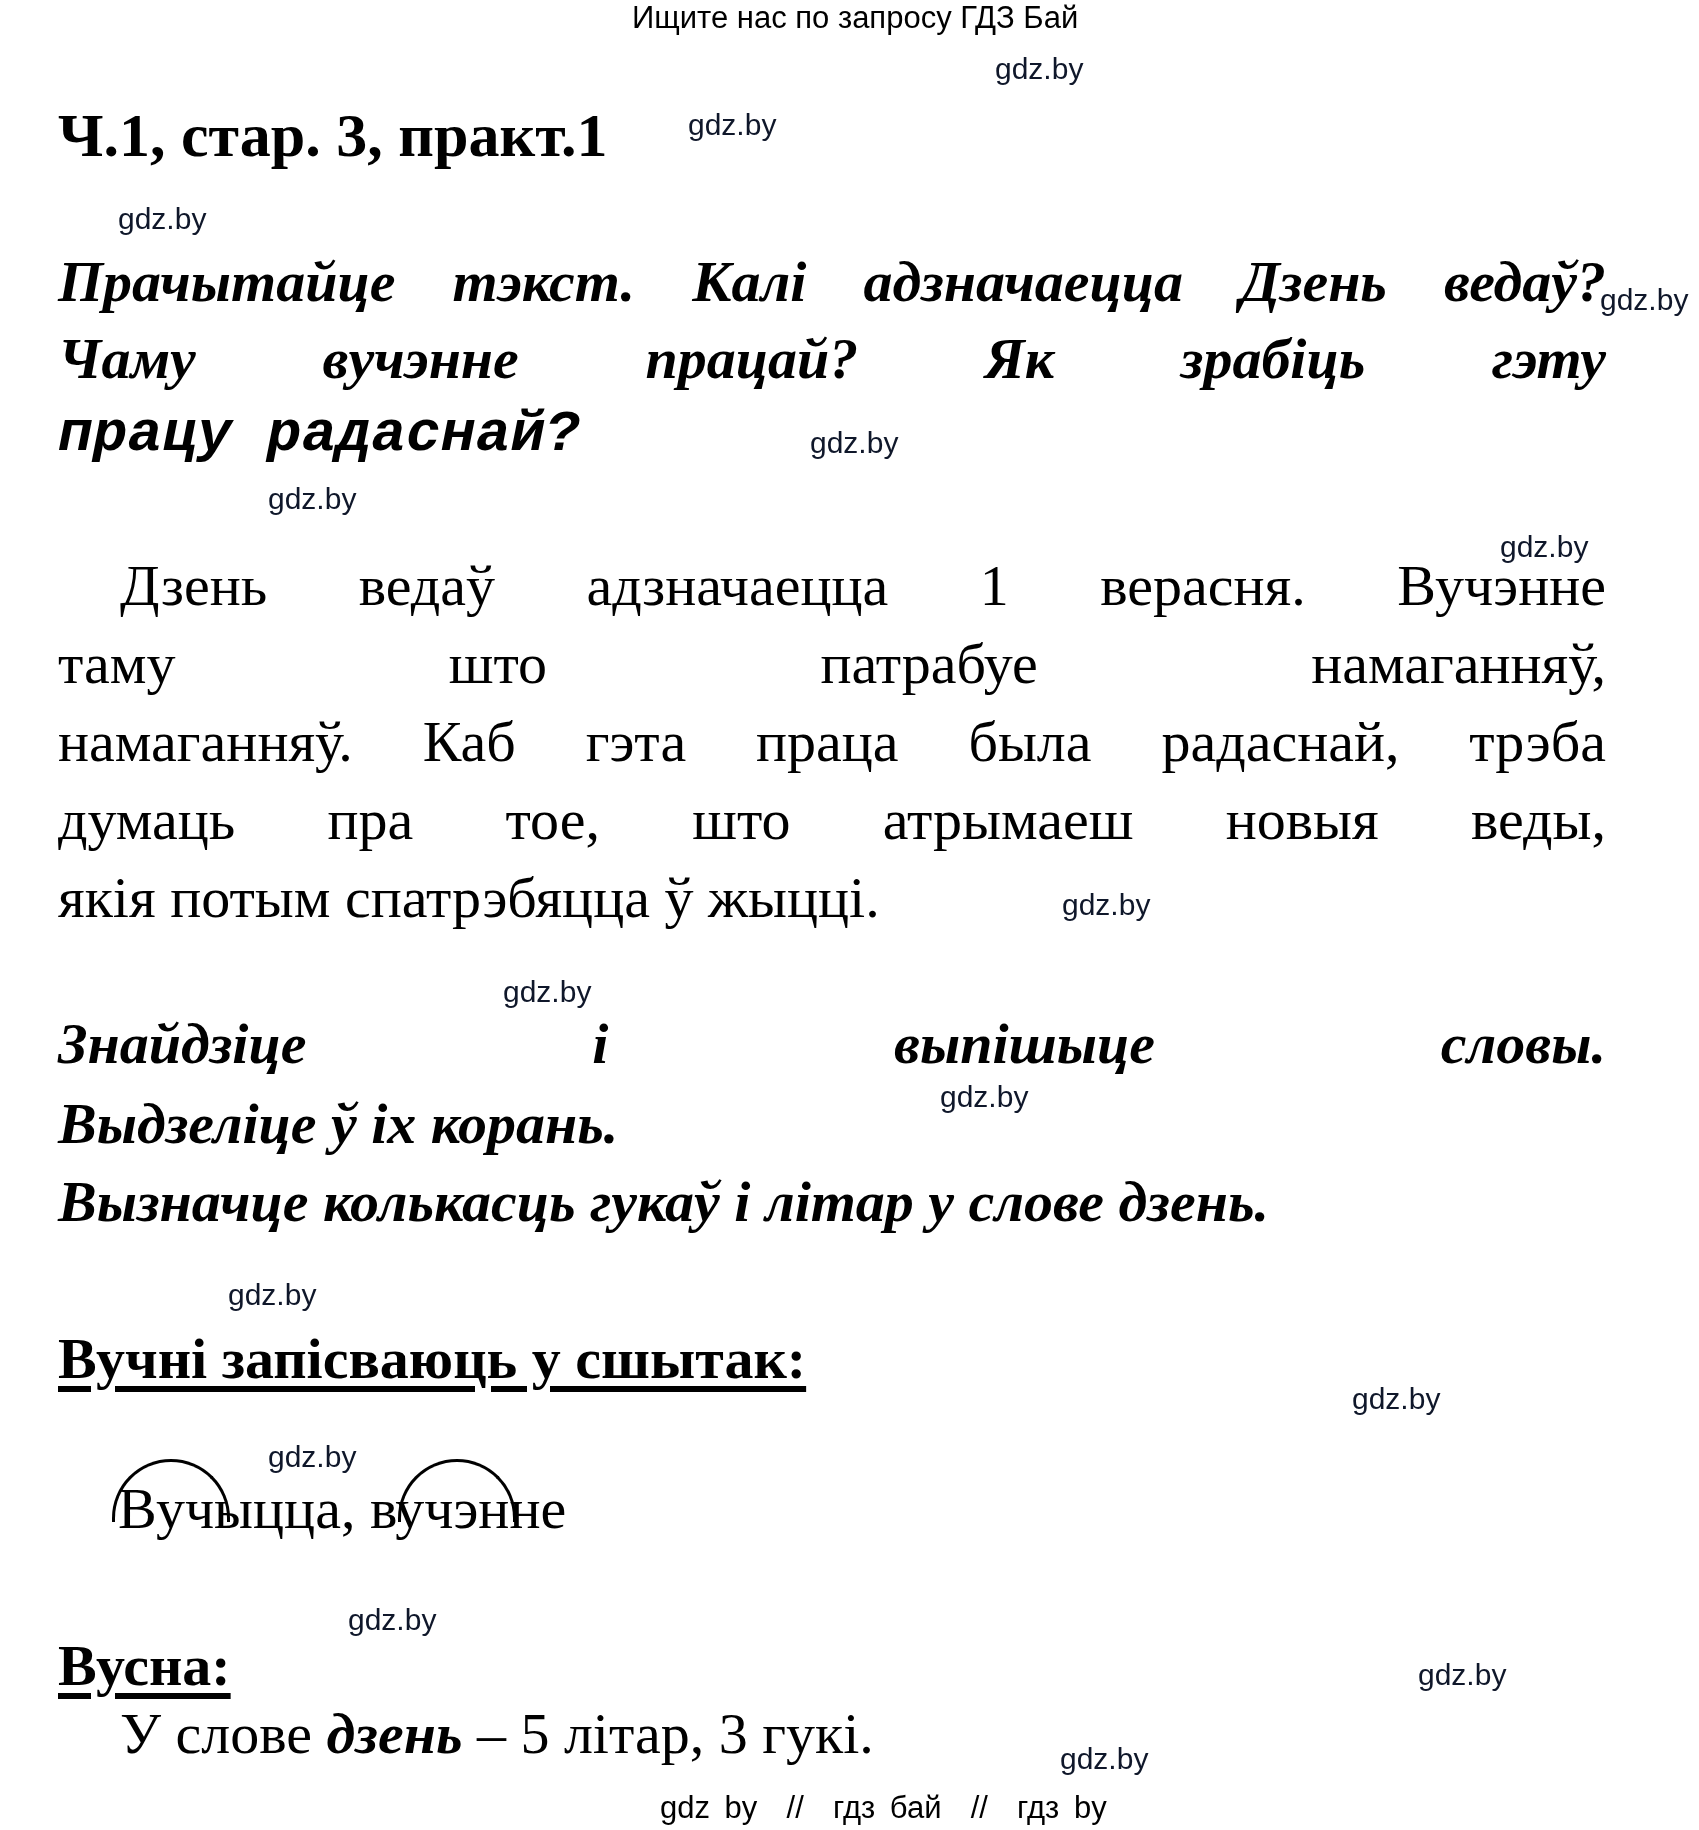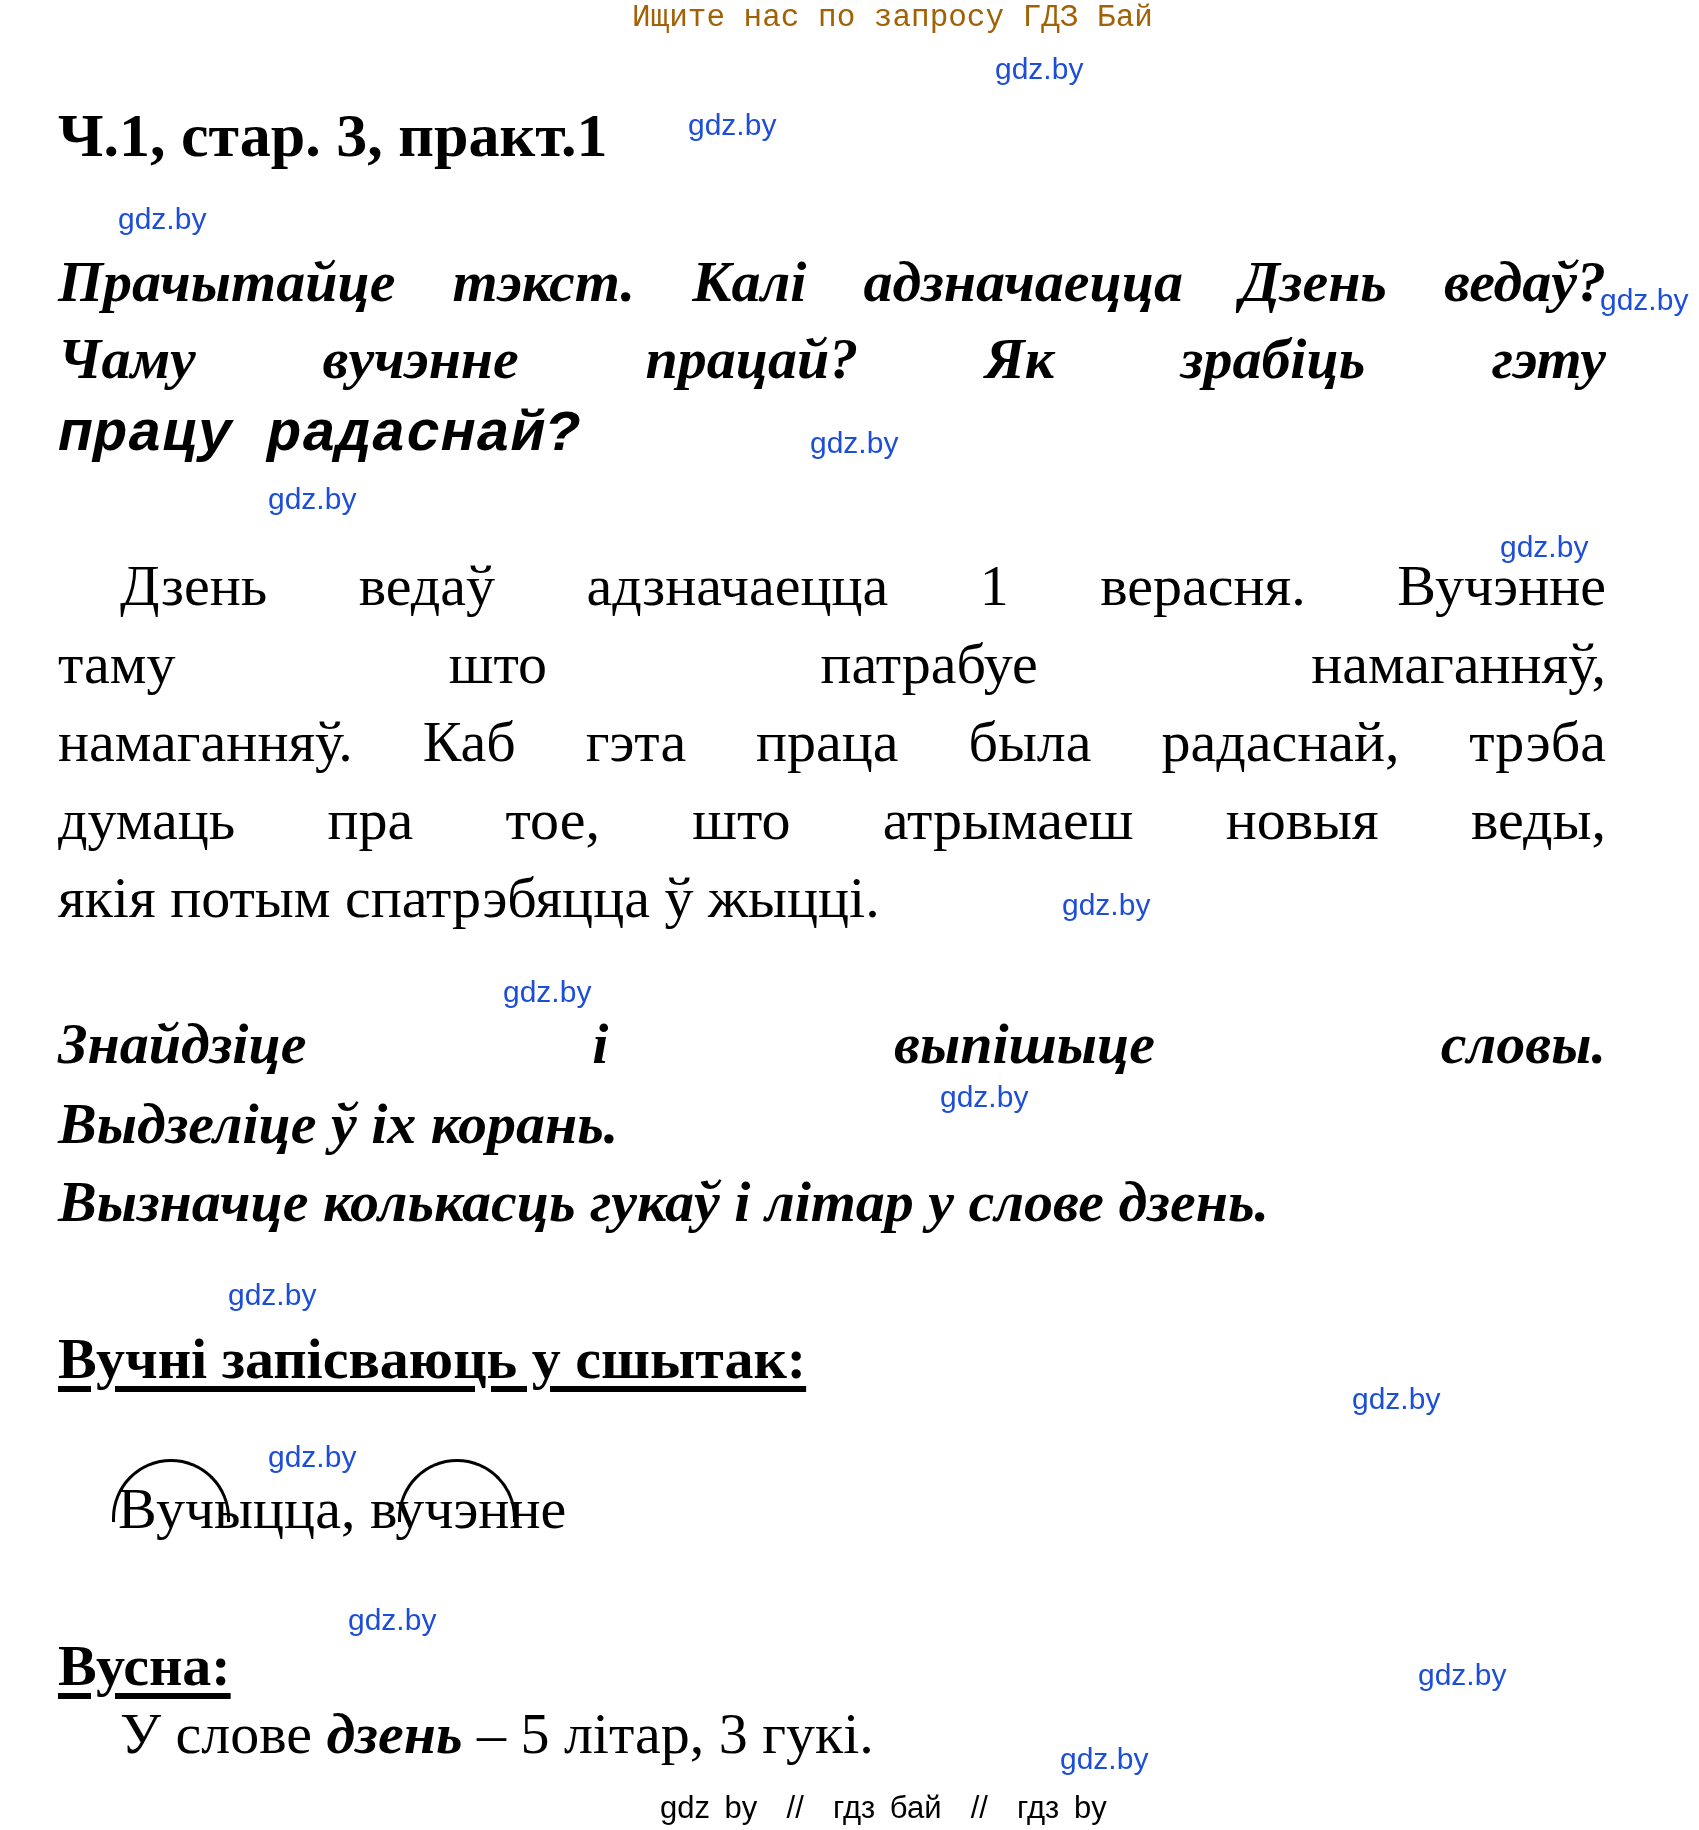--- a/index.html
+++ b/index.html
@@ -1,20 +1,20 @@
 <!DOCTYPE html>
 <html><head>
 <meta charset="utf-8">
 <style>
   html,body{margin:0;padding:0;background:#ffffff;}
   body{width:1699px;height:1830px;position:relative;overflow:hidden;}
   .abs{position:absolute;white-space:nowrap;}
-  .wm{font-family:"Liberation Sans",sans-serif;font-size:30px;color:#1d4ed8;}
+  .wm{font-family:"Liberation Sans",sans-serif;font-size:30px;color:#0f172a;}
   .ser{font-family:"Liberation Serif",serif;color:#000;}
-  .hdr{font-family:Liberation Mono, monospace;font-size:31px;color:#a16207;}
+  .hdr{font-family:Liberation Sans, sans-serif;font-size:31px;color:#000000;}
   .ftr{font-family:"Liberation Sans",sans-serif;font-size:31px;color:#000000;word-spacing:6px;}
   .title{font-size:62px;font-weight:bold;}
   .q{font-size:58px;font-weight:bold;font-style:italic;}
   .just{display:flex;justify-content:space-between;width:1548px;}
   .body{font-size:58px;}
   .ul{font-size:58px;font-weight:bold;text-decoration:underline;text-decoration-thickness:6px;text-underline-offset:8px;}
   .arc{position:absolute;border:3px solid #000;border-bottom:none;border-radius:60px 60px 0 0;}
 </style>
 </head>
 <body>

